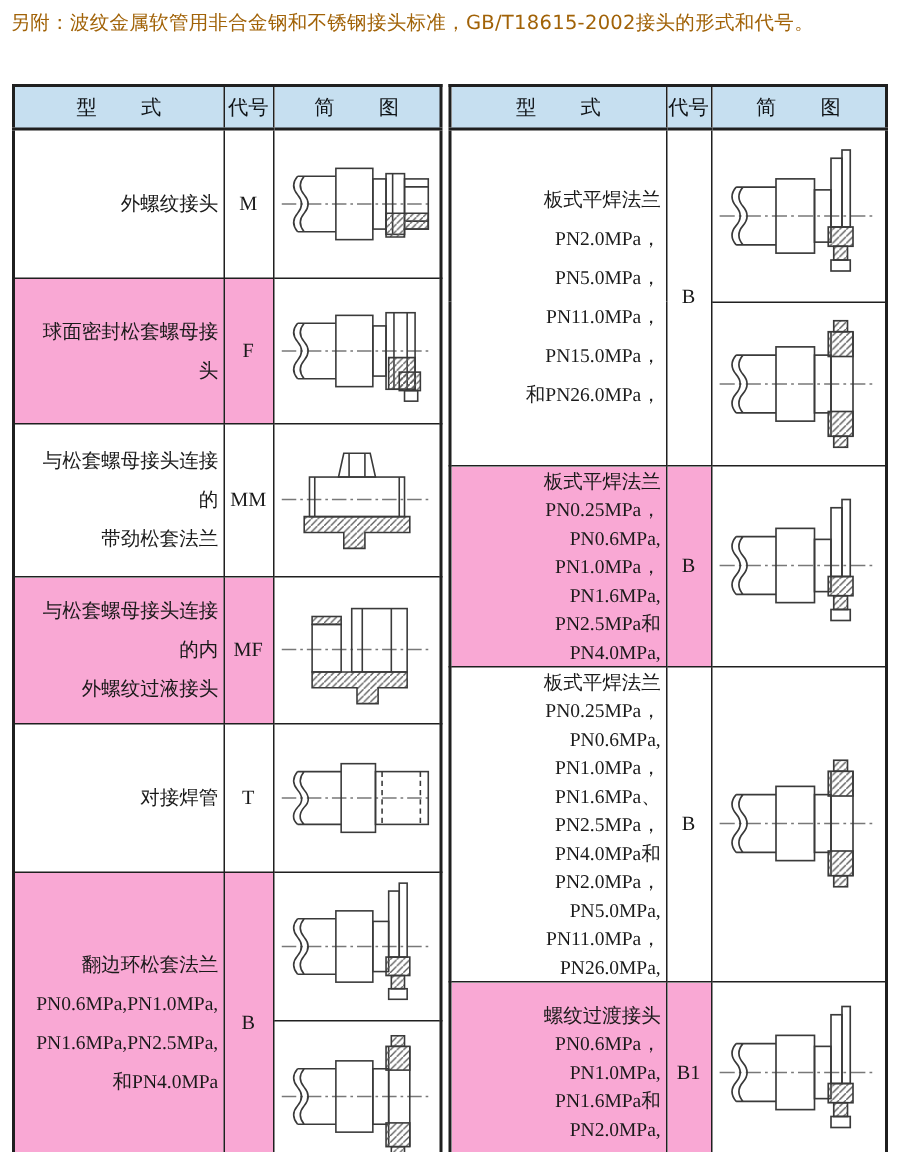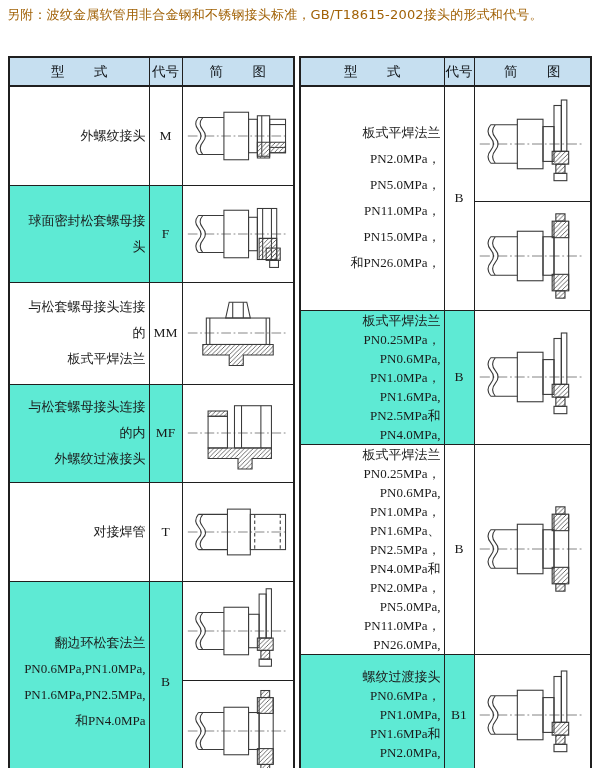--- a/index.html
+++ b/index.html
@@ -28,21 +28,21 @@
   }
   .ws{word-spacing:26px;}
   td.type{
     text-align:right;padding-left:9px;padding-right:3px;
     font-size:13px;white-space:pre-line;line-height:26px;
   }
   #tbl-right td.type{line-height:19px;}
   #tbl-right td.type.lh26{line-height:26px;}
   td.code{text-align:center;font-size:13.5px;}
   td.diag-cell{text-align:center;background:#fff;}
-  td.y{background:#5eead4;}
+  td.y{background:#f9a8d4;}
   svg.diag{display:block;margin:0 auto;}
   #tbl-left  svg.diag{width:106px;height:88px;}
   #tbl-right svg.diag{width:110px;height:92px;}
   
   .hL1{height:99px}.hL2{height:97px}.hL3{height:102px}.hL4{height:98px}
   .hL5{height:99px}.hL6a{height:99px}.hL6b{height:103px}
   .hR1a{height:115px}.hR1b{height:109px}.hR2{height:124px}
   .hR3{height:113px}.hR4{height:121px}.hR5{height:115px}
 </style>
 </head>
@@ -101,21 +101,21 @@
                 <line x1="88" y1="21" x2="88" y2="79"></line>
                 <line x1="98" y1="21" x2="98" y2="79"></line>
                 <polygon points="84,55 104,55 104,79 84,79" fill="url(#hatch)"></polygon>
                 <rect x="92" y="66" width="16" height="14" fill="url(#hatch)"></rect>
                 <rect x="96" y="80" width="10" height="8"></rect>
               </g>
             </svg></span></td>
   </tr>
   <tr class="hL3">
     <td class="type">与松套螺母接头连接的
-板式平焊法兰</td>
+带劲松套法兰</td>
     <td class="code">MM</td>
     <td class="diag-cell"><span><svg class="diag" viewBox="0 0 120 100">
               <g stroke="#3a3a3a" fill="none" stroke-width="1.2">
                 <line x1="3" y1="50" x2="117" y2="50" stroke="#787878" stroke-width="1" stroke-dasharray="11 3 2 3"></line>
                 <polygon points="50,15 70,15 74,33 46,33"></polygon>
                 <line x1="54" y1="15" x2="54" y2="33"></line>
                 <line x1="66" y1="15" x2="66" y2="33"></line>
                 <rect x="24" y="33" width="72" height="30"></rect>
                 <line x1="28" y1="33" x2="28" y2="63"></line>
                 <line x1="92" y1="33" x2="92" y2="63"></line>

